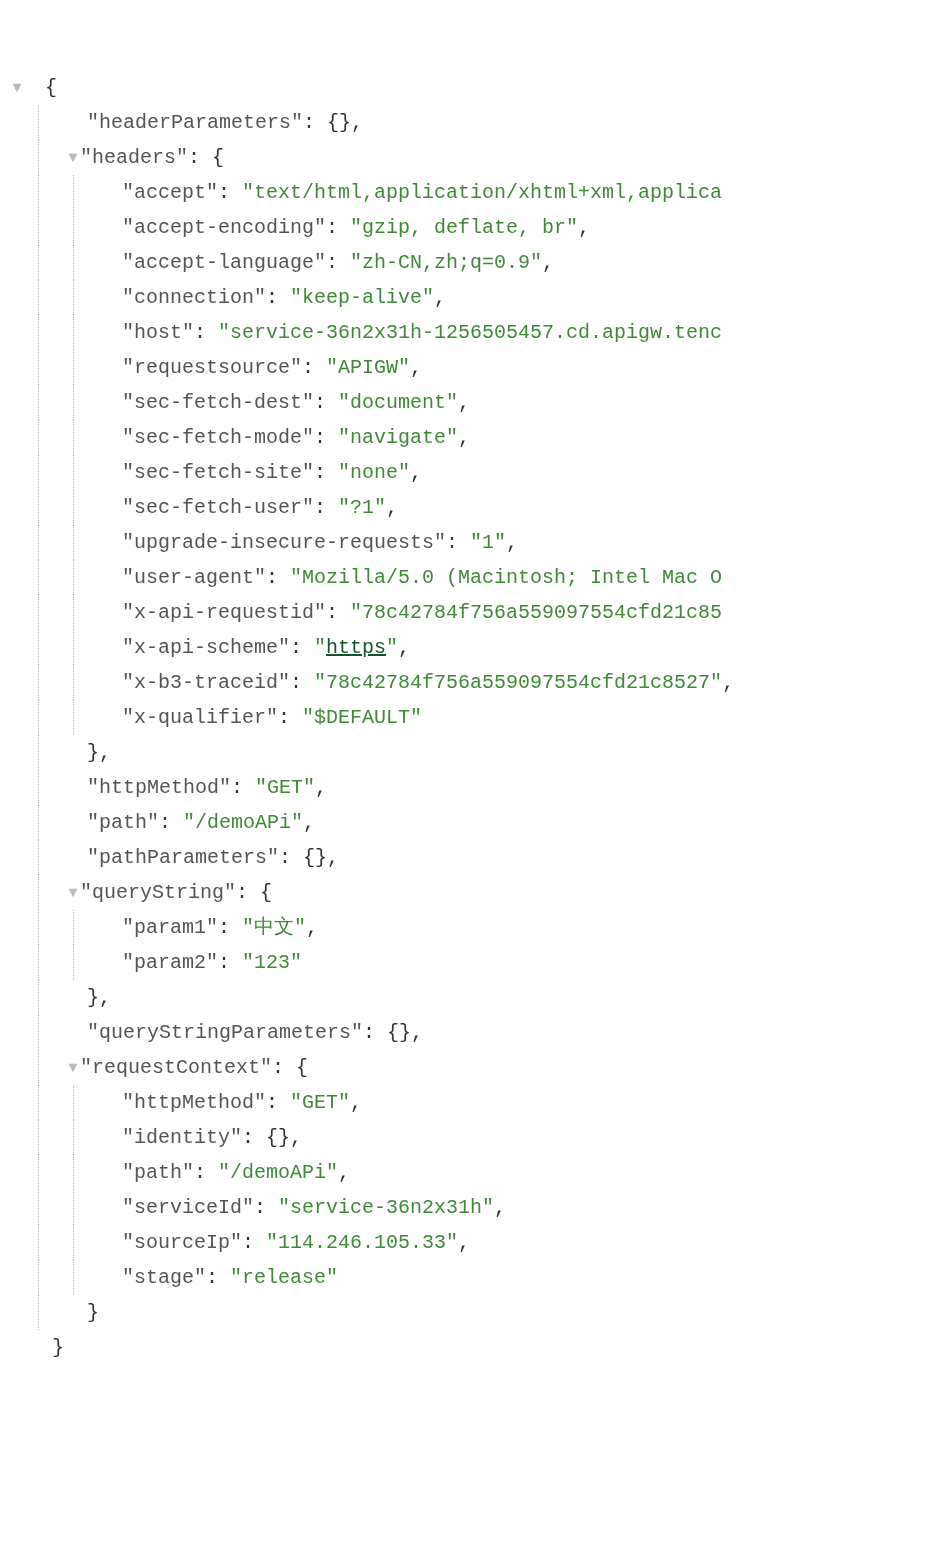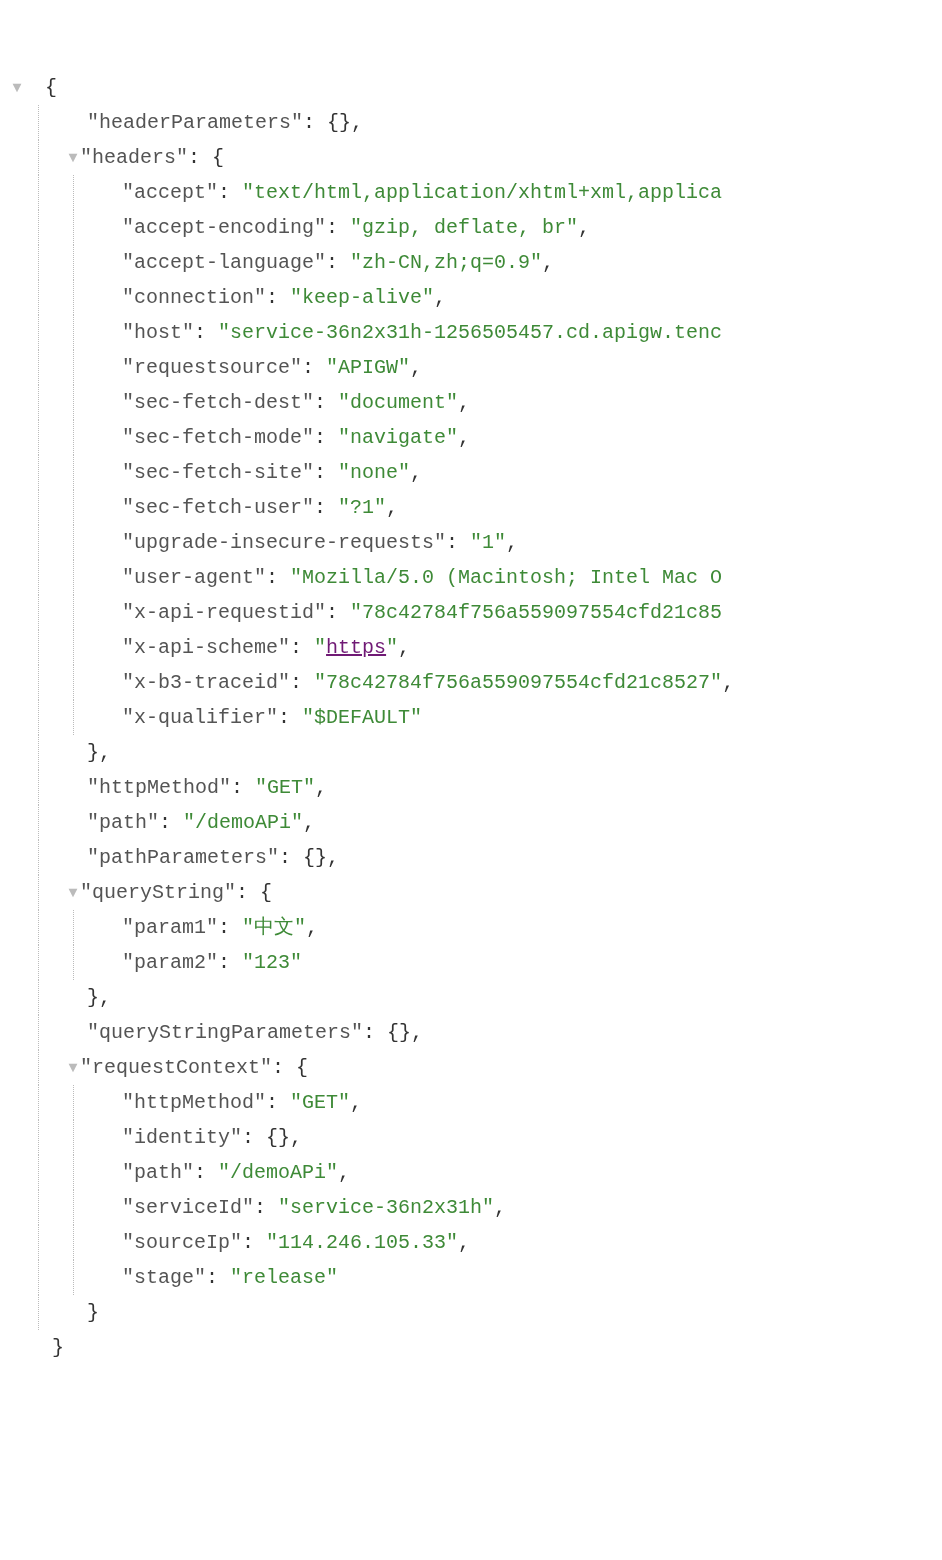--- a/index.html
+++ b/index.html
@@ -19,21 +19,21 @@
     width:14px;
     text-align:center;
     color:#bbbbbb;
     font-size:15px;
     vertical-align:1px;
   }
   .g{border-left:1px dotted #bbbbbb;display:inline-block;height:35px;vertical-align:top;margin-left:7px;margin-right:-8px;}
   .k{color:#545454;}
   .p{color:#333333;}
   .s{color:#3e8a37;}
-  .lnk{color:#701a75;text-decoration:underline;}
+  .lnk{color:#14532d;text-decoration:underline;}
   .line{height:35px;}
   .ind{display:inline-block;width:35px;}
   .pad{display:inline-block;width:21px;}
 </style>
 </head>
 <body>
 
 <div id="out"><div class="line"><span class="arrow">▼</span><span class="pad"></span><span class="p">{</span></div><div class="line"><span class="pad"></span><span class="g"></span><span class="ind"></span><span class="pad"></span><span class="k">"headerParameters"</span><span class="p">: </span><span class="p">{}</span><span class="p">,</span></div><div class="line"><span class="pad"></span><span class="g"></span><span class="ind"></span><span class="arrow">▼</span><span class="k">"headers"</span><span class="p">: </span><span class="p">{</span></div><div class="line"><span class="pad"></span><span class="g"></span><span class="ind"></span><span class="g"></span><span class="ind"></span><span class="pad"></span><span class="k">"accept"</span><span class="p">: </span><span class="s">"text/html,application/xhtml+xml,applica</span></div><div class="line"><span class="pad"></span><span class="g"></span><span class="ind"></span><span class="g"></span><span class="ind"></span><span class="pad"></span><span class="k">"accept-encoding"</span><span class="p">: </span><span class="s">"gzip, deflate, br"</span><span class="p">,</span></div><div class="line"><span class="pad"></span><span class="g"></span><span class="ind"></span><span class="g"></span><span class="ind"></span><span class="pad"></span><span class="k">"accept-language"</span><span class="p">: </span><span class="s">"zh-CN,zh;q=0.9"</span><span class="p">,</span></div><div class="line"><span class="pad"></span><span class="g"></span><span class="ind"></span><span class="g"></span><span class="ind"></span><span class="pad"></span><span class="k">"connection"</span><span class="p">: </span><span class="s">"keep-alive"</span><span class="p">,</span></div><div class="line"><span class="pad"></span><span class="g"></span><span class="ind"></span><span class="g"></span><span class="ind"></span><span class="pad"></span><span class="k">"host"</span><span class="p">: </span><span class="s">"service-36n2x31h-1256505457.cd.apigw.tenc</span></div><div class="line"><span class="pad"></span><span class="g"></span><span class="ind"></span><span class="g"></span><span class="ind"></span><span class="pad"></span><span class="k">"requestsource"</span><span class="p">: </span><span class="s">"APIGW"</span><span class="p">,</span></div><div class="line"><span class="pad"></span><span class="g"></span><span class="ind"></span><span class="g"></span><span class="ind"></span><span class="pad"></span><span class="k">"sec-fetch-dest"</span><span class="p">: </span><span class="s">"document"</span><span class="p">,</span></div><div class="line"><span class="pad"></span><span class="g"></span><span class="ind"></span><span class="g"></span><span class="ind"></span><span class="pad"></span><span class="k">"sec-fetch-mode"</span><span class="p">: </span><span class="s">"navigate"</span><span class="p">,</span></div><div class="line"><span class="pad"></span><span class="g"></span><span class="ind"></span><span class="g"></span><span class="ind"></span><span class="pad"></span><span class="k">"sec-fetch-site"</span><span class="p">: </span><span class="s">"none"</span><span class="p">,</span></div><div class="line"><span class="pad"></span><span class="g"></span><span class="ind"></span><span class="g"></span><span class="ind"></span><span class="pad"></span><span class="k">"sec-fetch-user"</span><span class="p">: </span><span class="s">"?1"</span><span class="p">,</span></div><div class="line"><span class="pad"></span><span class="g"></span><span class="ind"></span><span class="g"></span><span class="ind"></span><span class="pad"></span><span class="k">"upgrade-insecure-requests"</span><span class="p">: </span><span class="s">"1"</span><span class="p">,</span></div><div class="line"><span class="pad"></span><span class="g"></span><span class="ind"></span><span class="g"></span><span class="ind"></span><span class="pad"></span><span class="k">"user-agent"</span><span class="p">: </span><span class="s">"Mozilla/5.0 (Macintosh; Intel Mac O</span></div><div class="line"><span class="pad"></span><span class="g"></span><span class="ind"></span><span class="g"></span><span class="ind"></span><span class="pad"></span><span class="k">"x-api-requestid"</span><span class="p">: </span><span class="s">"78c42784f756a559097554cfd21c85</span></div><div class="line"><span class="pad"></span><span class="g"></span><span class="ind"></span><span class="g"></span><span class="ind"></span><span class="pad"></span><span class="k">"x-api-scheme"</span><span class="p">: </span><span class="s">"<a class="lnk">https</a>"</span><span class="p">,</span></div><div class="line"><span class="pad"></span><span class="g"></span><span class="ind"></span><span class="g"></span><span class="ind"></span><span class="pad"></span><span class="k">"x-b3-traceid"</span><span class="p">: </span><span class="s">"78c42784f756a559097554cfd21c8527"</span><span class="p">,</span></div><div class="line"><span class="pad"></span><span class="g"></span><span class="ind"></span><span class="g"></span><span class="ind"></span><span class="pad"></span><span class="k">"x-qualifier"</span><span class="p">: </span><span class="s">"$DEFAULT"</span></div><div class="line"><span class="pad"></span><span class="g"></span><span class="ind"></span><span class="pad"></span><span class="p">}</span><span class="p">,</span></div><div class="line"><span class="pad"></span><span class="g"></span><span class="ind"></span><span class="pad"></span><span class="k">"httpMethod"</span><span class="p">: </span><span class="s">"GET"</span><span class="p">,</span></div><div class="line"><span class="pad"></span><span class="g"></span><span class="ind"></span><span class="pad"></span><span class="k">"path"</span><span class="p">: </span><span class="s">"/demoAPi"</span><span class="p">,</span></div><div class="line"><span class="pad"></span><span class="g"></span><span class="ind"></span><span class="pad"></span><span class="k">"pathParameters"</span><span class="p">: </span><span class="p">{}</span><span class="p">,</span></div><div class="line"><span class="pad"></span><span class="g"></span><span class="ind"></span><span class="arrow">▼</span><span class="k">"queryString"</span><span class="p">: </span><span class="p">{</span></div><div class="line"><span class="pad"></span><span class="g"></span><span class="ind"></span><span class="g"></span><span class="ind"></span><span class="pad"></span><span class="k">"param1"</span><span class="p">: </span><span class="s">"中文"</span><span class="p">,</span></div><div class="line"><span class="pad"></span><span class="g"></span><span class="ind"></span><span class="g"></span><span class="ind"></span><span class="pad"></span><span class="k">"param2"</span><span class="p">: </span><span class="s">"123"</span></div><div class="line"><span class="pad"></span><span class="g"></span><span class="ind"></span><span class="pad"></span><span class="p">}</span><span class="p">,</span></div><div class="line"><span class="pad"></span><span class="g"></span><span class="ind"></span><span class="pad"></span><span class="k">"queryStringParameters"</span><span class="p">: </span><span class="p">{}</span><span class="p">,</span></div><div class="line"><span class="pad"></span><span class="g"></span><span class="ind"></span><span class="arrow">▼</span><span class="k">"requestContext"</span><span class="p">: </span><span class="p">{</span></div><div class="line"><span class="pad"></span><span class="g"></span><span class="ind"></span><span class="g"></span><span class="ind"></span><span class="pad"></span><span class="k">"httpMethod"</span><span class="p">: </span><span class="s">"GET"</span><span class="p">,</span></div><div class="line"><span class="pad"></span><span class="g"></span><span class="ind"></span><span class="g"></span><span class="ind"></span><span class="pad"></span><span class="k">"identity"</span><span class="p">: </span><span class="p">{}</span><span class="p">,</span></div><div class="line"><span class="pad"></span><span class="g"></span><span class="ind"></span><span class="g"></span><span class="ind"></span><span class="pad"></span><span class="k">"path"</span><span class="p">: </span><span class="s">"/demoAPi"</span><span class="p">,</span></div><div class="line"><span class="pad"></span><span class="g"></span><span class="ind"></span><span class="g"></span><span class="ind"></span><span class="pad"></span><span class="k">"serviceId"</span><span class="p">: </span><span class="s">"service-36n2x31h"</span><span class="p">,</span></div><div class="line"><span class="pad"></span><span class="g"></span><span class="ind"></span><span class="g"></span><span class="ind"></span><span class="pad"></span><span class="k">"sourceIp"</span><span class="p">: </span><span class="s">"114.246.105.33"</span><span class="p">,</span></div><div class="line"><span class="pad"></span><span class="g"></span><span class="ind"></span><span class="g"></span><span class="ind"></span><span class="pad"></span><span class="k">"stage"</span><span class="p">: </span><span class="s">"release"</span></div><div class="line"><span class="pad"></span><span class="g"></span><span class="ind"></span><span class="pad"></span><span class="p">}</span></div><div class="line"><span class="pad"></span><span class="pad"></span><span class="p">}</span></div></div>
 
 

